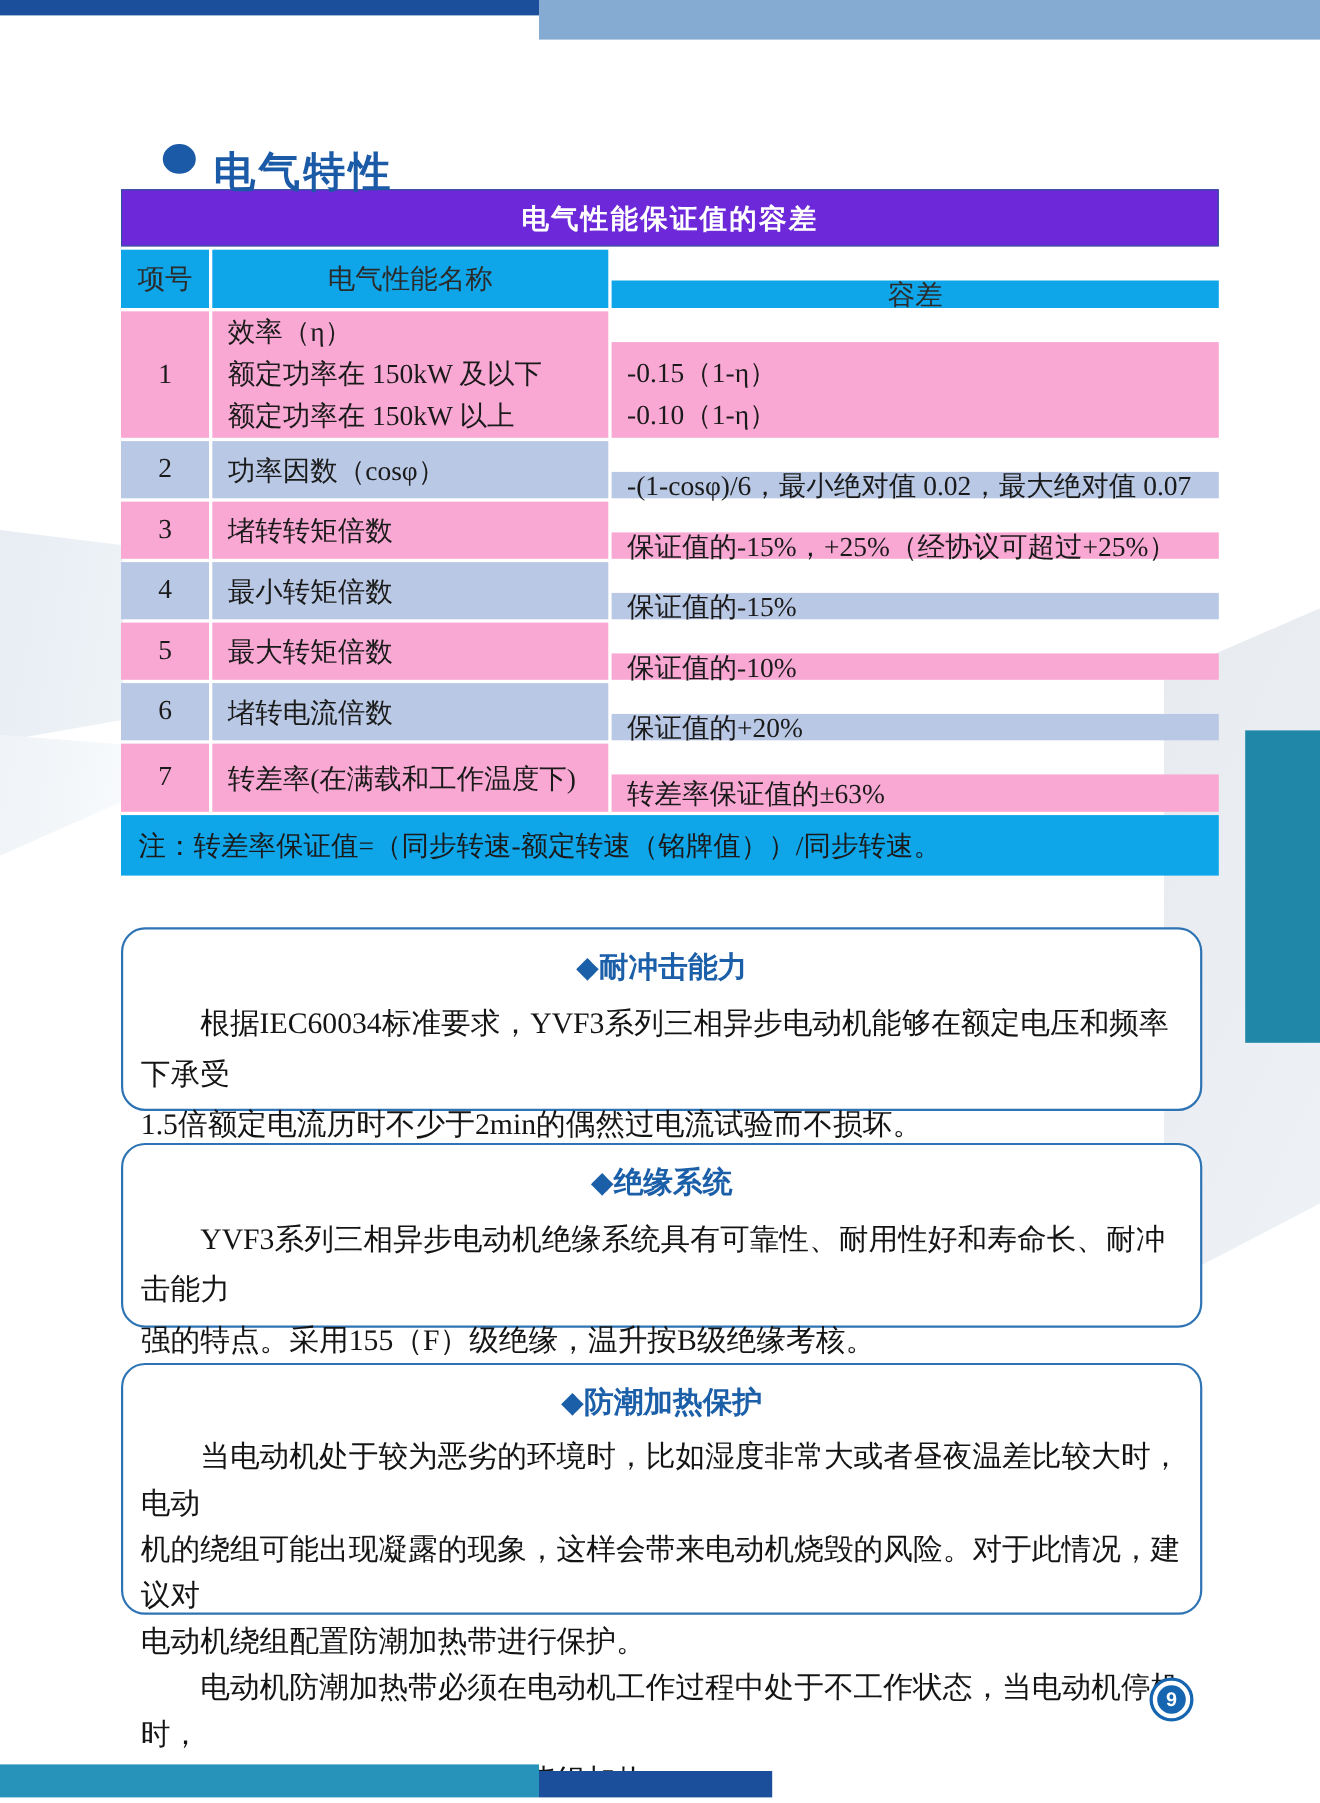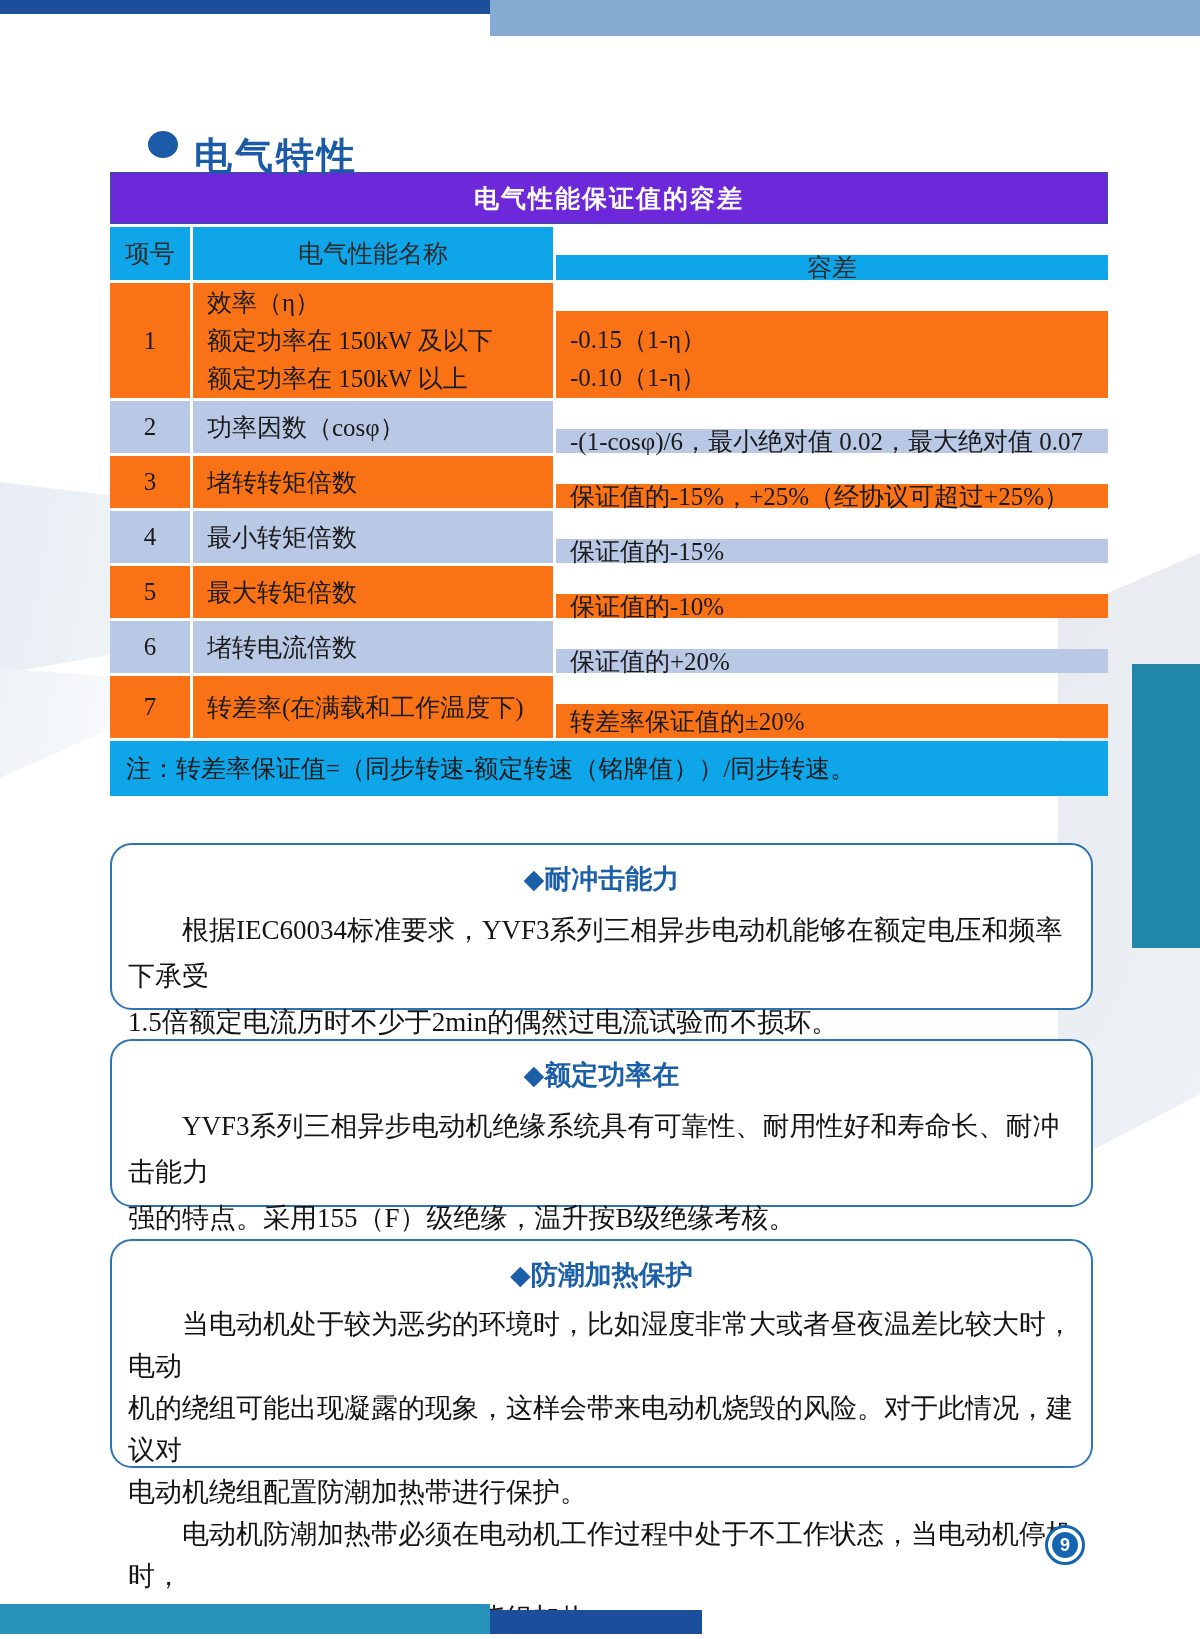--- a/index.html
+++ b/index.html
@@ -41,21 +41,21 @@
   #table-title-bar{
     height:52px;background:#6d28d9;border:1px solid #2f5597;box-sizing:border-box;
     display:flex;align-items:center;justify-content:center;
     color:#ffffff;font-weight:bold;letter-spacing:2px;margin-bottom:3px;
   }
   .t-row{display:flex;margin-bottom:3px;}
   .c1{width:80px;margin-right:3px;display:flex;align-items:center;justify-content:center;flex-shrink:0;}
   .c2{width:360px;margin-right:3px;display:flex;align-items:center;padding-left:14px;box-sizing:border-box;flex-shrink:0;}
   .c3{width:552px;display:flex;align-items:center;padding-left:14px;box-sizing:border-box;flex-shrink:0;margin-top:28px;}
   .bg-head{background:#0ea5e9;color:#2b2b2b;}
-  .bg-gray{background:#f97316;}
+  .bg-gray{background:#f9a8d4;}
   .bg-blue{background:#b9c8e4;}
   .h-head{height:53px;}
   .h-std{height:52px;}
   .h-tall{height:115px;}
   .h-r7{height:62px;}
   .head-center{justify-content:center;padding-left:0;}
   .multiline{flex-direction:column;align-items:flex-start;justify-content:center;line-height:38px;}
   .tol-multiline{flex-direction:column;align-items:flex-start;justify-content:flex-end;line-height:38px;padding-bottom:1px;}
   #note-row{height:55px;background:#0ea5e9;display:flex;align-items:center;padding-left:16px;box-sizing:border-box;}
   
@@ -155,36 +155,36 @@
 
     <div class="t-row h-std">
       <div class="c1 bg-blue">6</div>
       <div class="c2 bg-blue">堵转电流倍数</div>
       <div class="c3 bg-blue">保证值的+20%</div>
     </div>
 
     <div class="t-row h-r7">
       <div class="c1 bg-gray">7</div>
       <div class="c2 bg-gray">转差率(在满载和工作温度下)</div>
-      <div class="c3 bg-gray">转差率保证值的±20%</div>
+      <div class="c3 bg-gray">转差率保证值的±63%</div>
     </div>
 
     <div id="note-row">注：转差率保证值=（同步转速-额定转速（铭牌值））/同步转速。</div>
   </div>
 
   <div class="info-box" id="box-overload">
     <div class="box-heading">◆耐冲击能力</div>
     <div class="box-body">
       <div class="box-line indent">根据IEC60034标准要求，YVF3系列三相异步电动机能够在额定电压和频率下承受</div>
       <div class="box-line">1.5倍额定电流历时不少于2min的偶然过电流试验而不损坏。</div>
     </div>
   </div>
 
   <div class="info-box" id="box-insulation">
-    <div class="box-heading">◆额定功率在</div>
+    <div class="box-heading">◆绝缘系统</div>
     <div class="box-body">
       <div class="box-line indent">YVF3系列三相异步电动机绝缘系统具有可靠性、耐用性好和寿命长、耐冲击能力</div>
       <div class="box-line">强的特点。采用155（F）级绝缘，温升按B级绝缘考核。</div>
     </div>
   </div>
 
   <div class="info-box" id="box-moisture">
     <div class="box-heading">◆防潮加热保护</div>
     <div class="box-body">
       <div class="box-line indent">当电动机处于较为恶劣的环境时，比如湿度非常大或者昼夜温差比较大时，电动</div>

